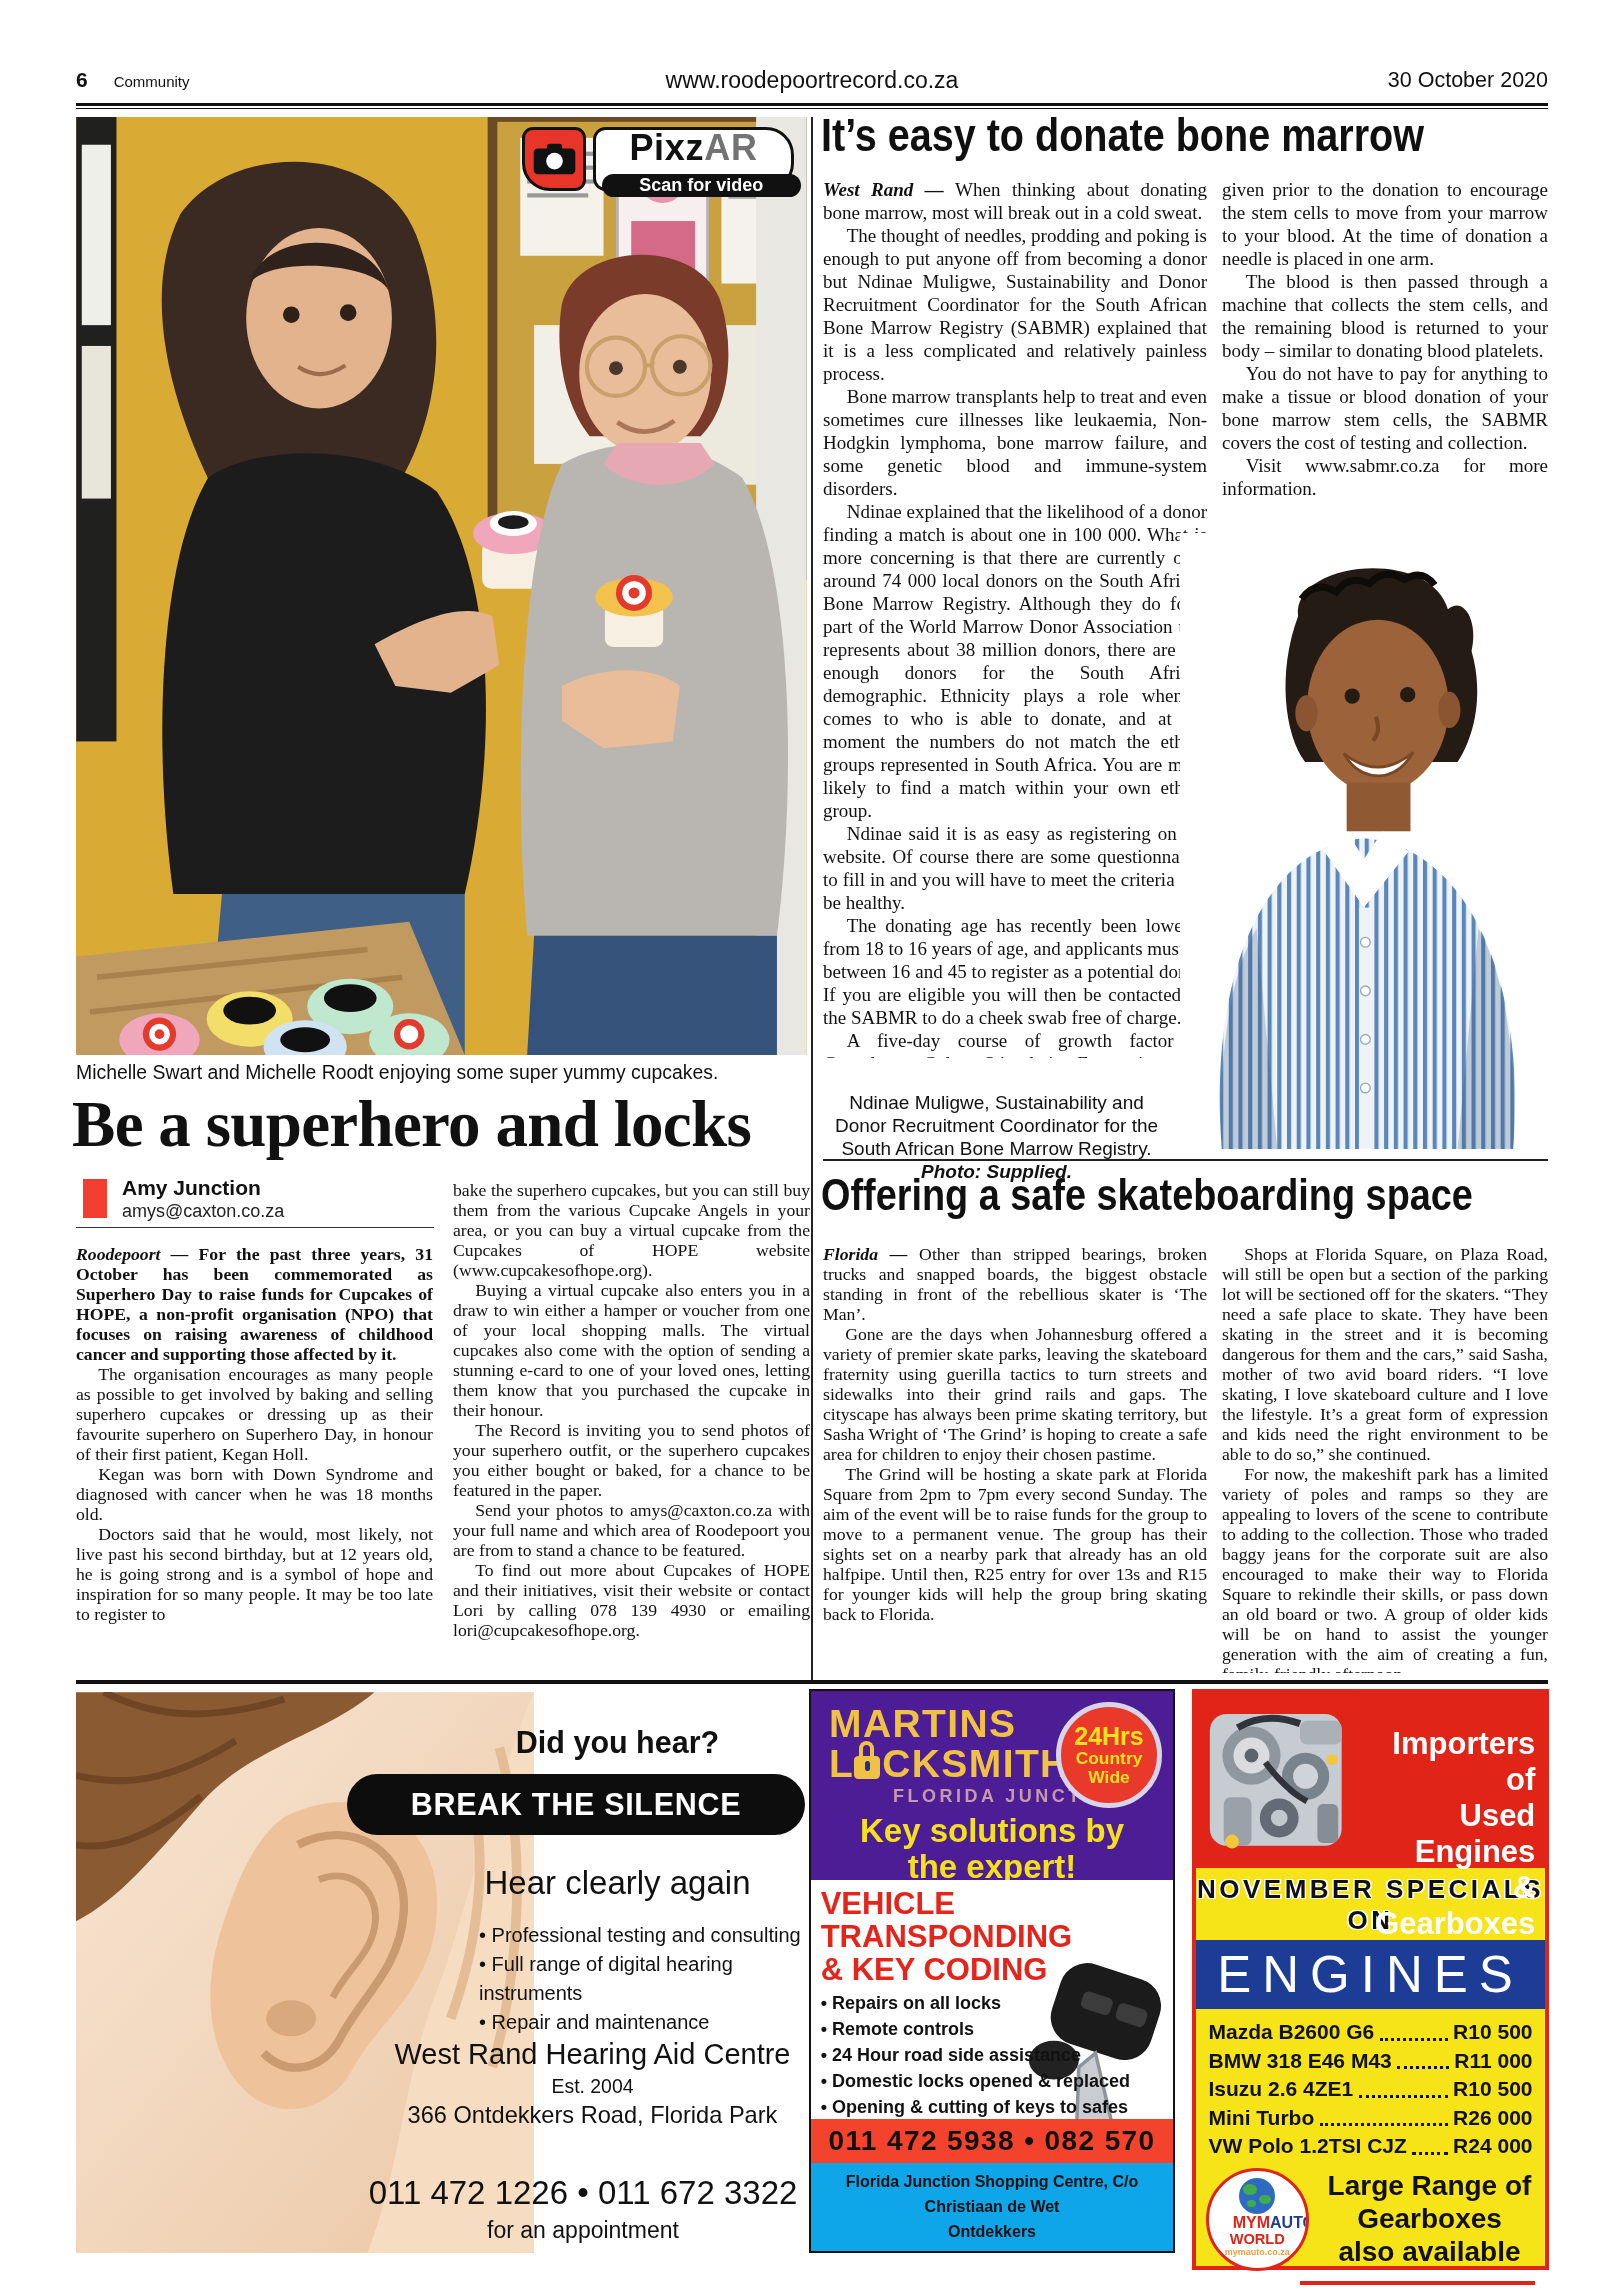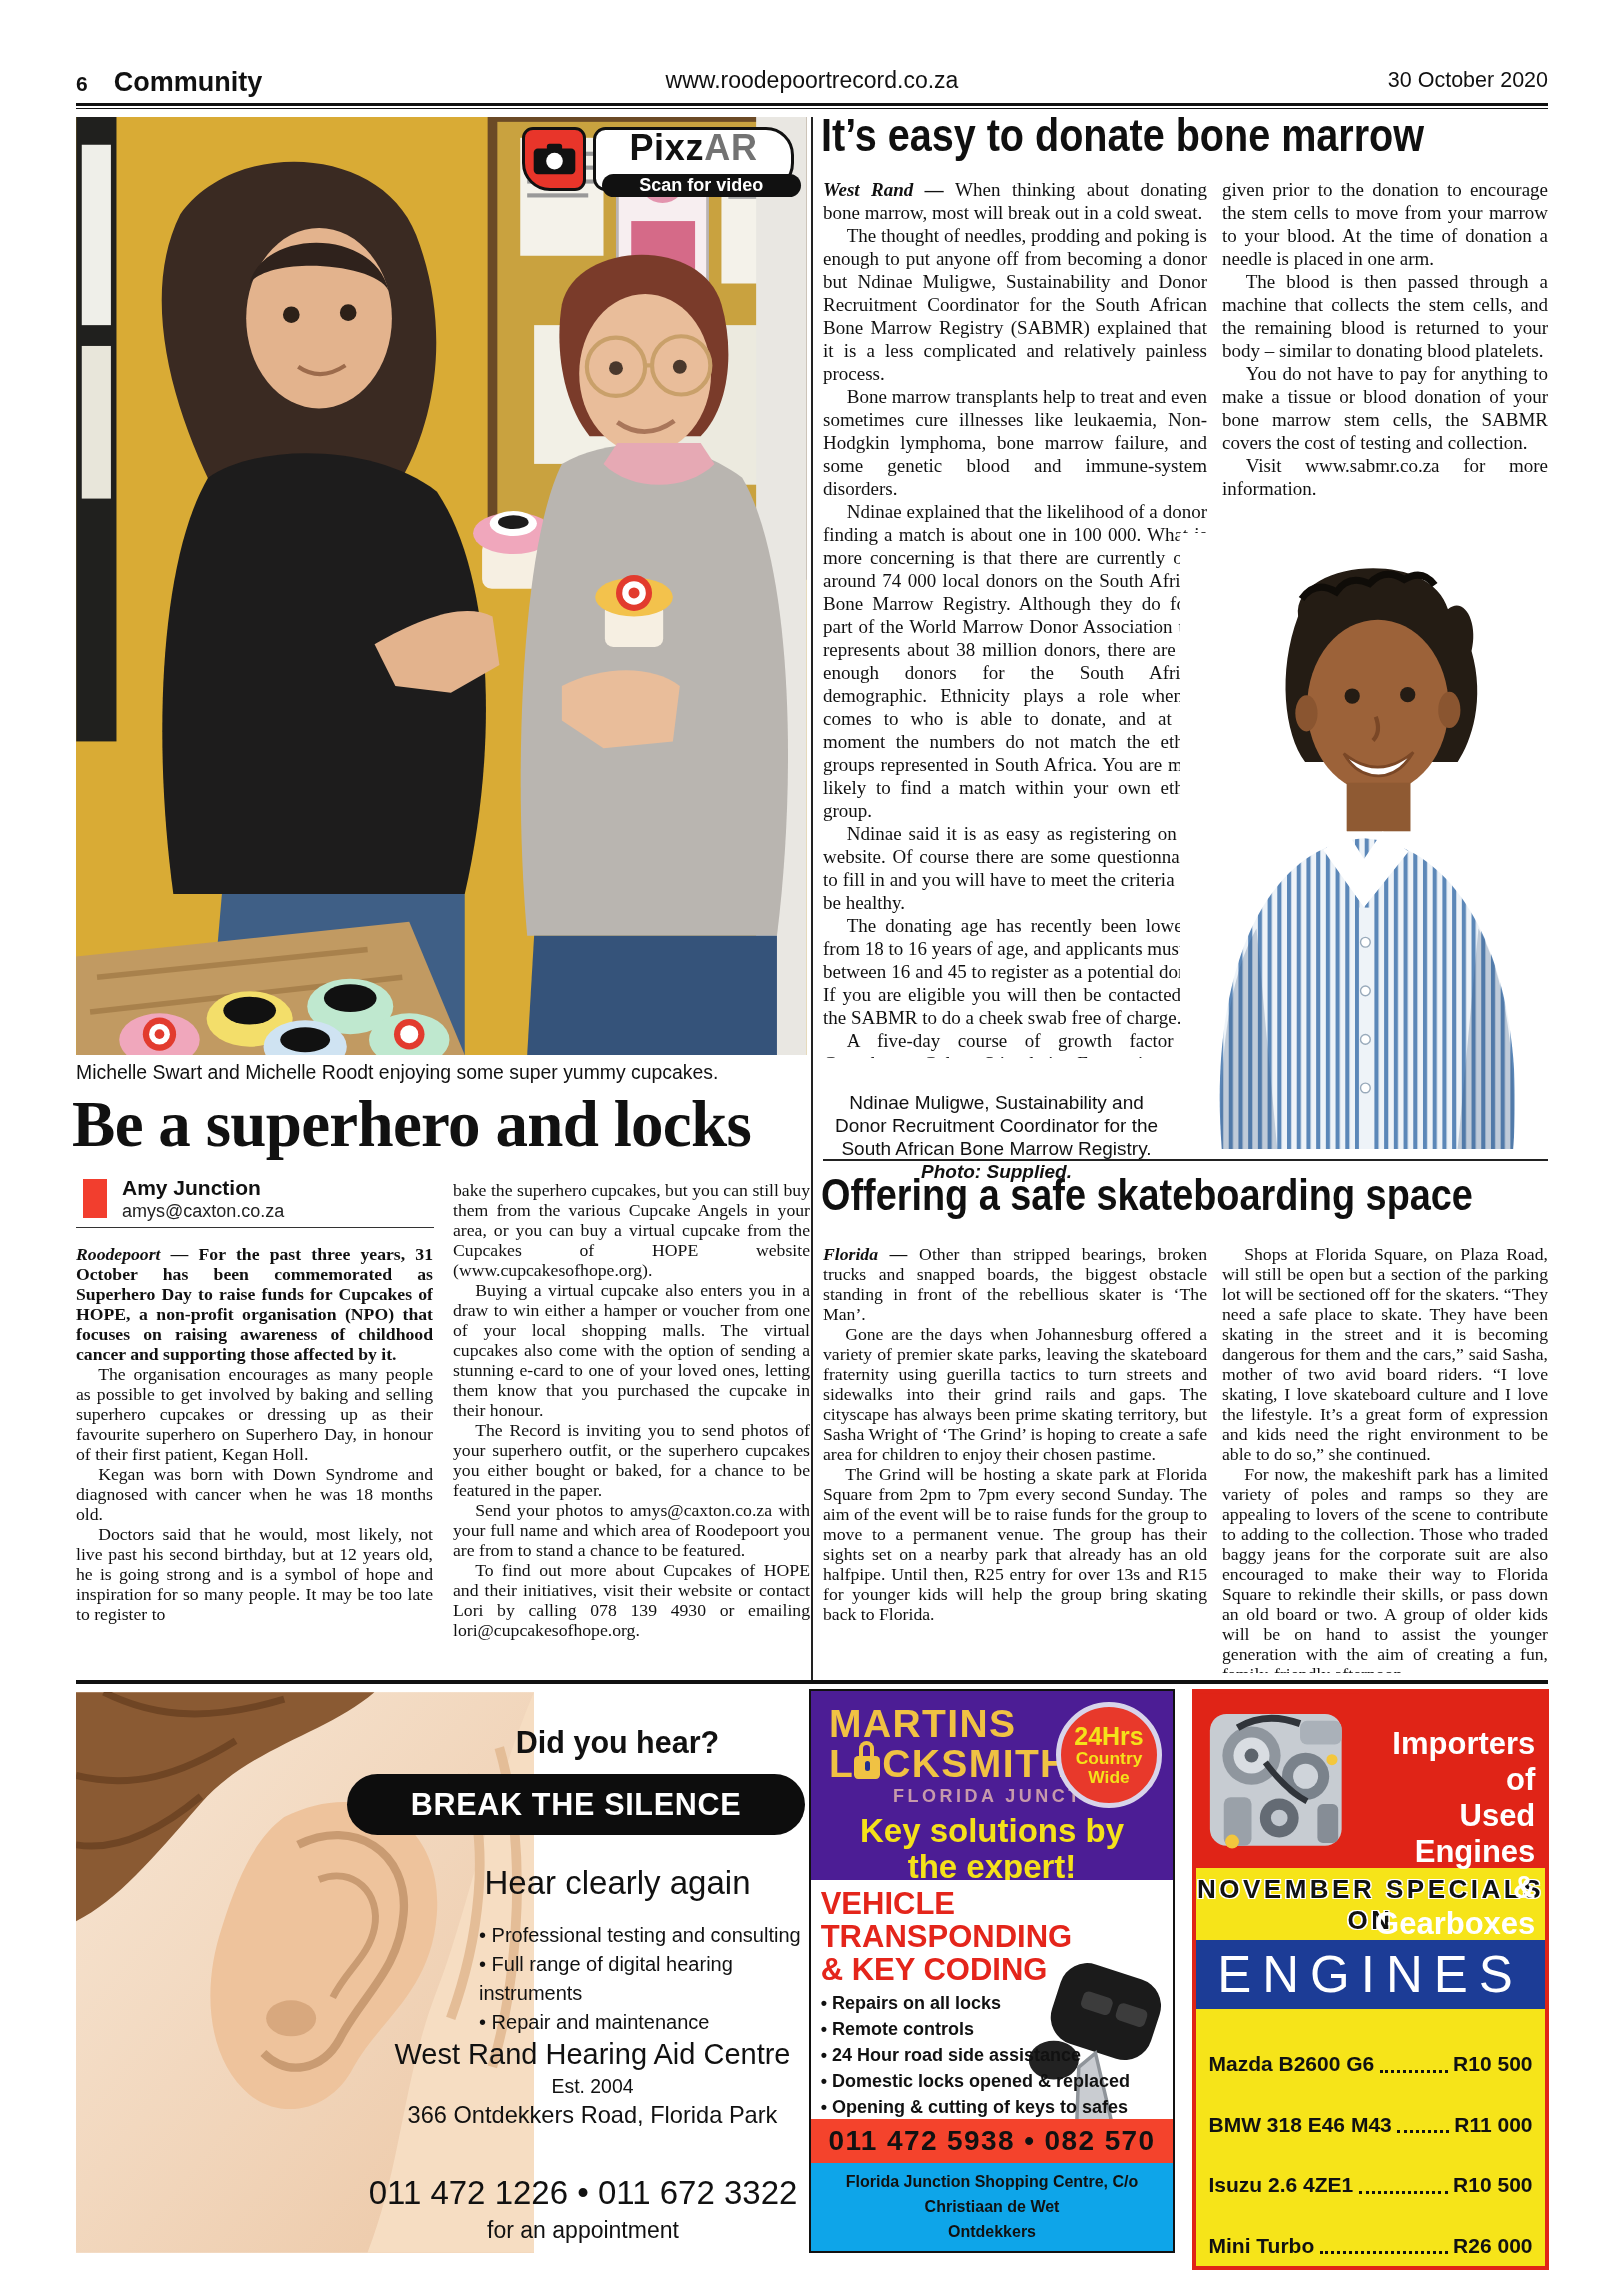--- a/index.html
+++ b/index.html
@@ -4,21 +4,21 @@
 <style>
   html,body{margin:0;padding:0;background:#888;}
   .page{position:relative;width:1624px;height:2295px;background:#ffffff;
         font-family:"Liberation Serif",serif;color:#111;overflow:hidden;}
 
   
   .masthead{position:absolute;left:76px;top:67px;width:1472px;height:30.5px;
             font-family:"Liberation Sans",sans-serif;font-size:22px;}
   .mh-left{position:absolute;left:0;top:0;}
   .mh-num{font-weight:700;margin-right:26px;font-size:21px;}
-  .mh-section{font-weight:700;font-size:27px;}
+  .mh-section{font-weight:400;font-size:15px;}
   .mh-url{position:absolute;left:0;right:0;text-align:center;top:0;font-size:23px;}
   .mh-date{position:absolute;right:0;top:1.4px;font-size:21.5px;}
   .rule-a{position:absolute;left:76px;top:103px;width:1472px;height:2.8px;background:#111;}
   .rule-b{position:absolute;left:76px;top:108px;width:1472px;height:1.4px;background:#111;}
 
   
   .v-divider{position:absolute;left:811px;top:117px;width:2.1px;height:1565px;background:#222;}
   .rule-mid-right{position:absolute;left:823px;top:1159px;width:725px;height:2.1px;background:#222;}
   .rule-ads{position:absolute;left:76px;top:1680px;width:1472px;height:3.5px;background:#111;}
   .rule-byline{position:absolute;left:76px;top:1227px;width:358px;height:1.4px;background:#333;}
@@ -118,21 +118,21 @@
   .ad-eng{position:absolute;left:1192px;top:1689px;width:357px;height:581px;border:4.9px solid #e02417;
           box-sizing:border-box;background:#f6e419;font-family:"Liberation Sans",sans-serif;display:flex;flex-direction:column;}
   .eng-top{position:relative;height:175px;background:#e02417;flex:none;display:flex;}
   .engine-illustration{width:163px;height:175px;flex:none;}
   .eng-title{flex:1;color:#fff;font-weight:700;font-size:31px;line-height:36px;text-align:right;padding:33px 9.7px 0 0;}
   .eng-band1{flex:none;background:#f6e419;text-align:center;font-size:26px;font-weight:700;letter-spacing:3.5px;
              color:#111;padding:5.6px 0 4.2px;text-shadow:1.4px 1.4px 0 #fff,-1.4px -1.4px 0 #fff,1.4px -1.4px 0 #fff,-1.4px 1.4px 0 #fff;}
   .eng-band2{flex:none;background:#1c3c96;color:#fff;text-align:center;font-size:51px;font-weight:400;
              letter-spacing:11px;line-height:69px;height:69px;}
   .eng-list{flex:none;padding:9.7px 12.5px 2.8px;}
-  .eng-row{display:flex;align-items:flex-end;font-size:21px;font-weight:700;color:#111;line-height:28.5px;margin-top:32px;}
+  .eng-row{display:flex;align-items:flex-end;font-size:21px;font-weight:700;color:#111;line-height:28.5px;}
   .eng-row .leader{flex:1;border-bottom:3.5px dotted #111;margin:0 5.6px 6.2px;}
   .eng-bottom{flex:1;position:relative;}
   .myma-logo{position:absolute;left:9.7px;top:4.2px;width:103px;height:103px;border-radius:50%;background:#fff;
              border:3.5px solid #e02417;box-sizing:border-box;text-align:center;overflow:hidden;}
   .myma-globe{width:36px;height:36px;border-radius:50%;background:#2e6bc0;margin:7px auto 1.4px;position:relative;overflow:hidden;}
   .myma-globe i{position:absolute;background:#3fae49;border-radius:50%;}
   .myma-name{font-size:16px;font-weight:700;line-height:16.7px;padding-left:24px;}
   .myma-name .m1{color:#e02417;} .myma-name .m2{color:#1c3c96;}
   .myma-world{font-size:14.6px;font-weight:700;color:#e02417;line-height:15.3px;}
   .myma-url{font-size:9px;color:#e8a13c;font-weight:700;}

